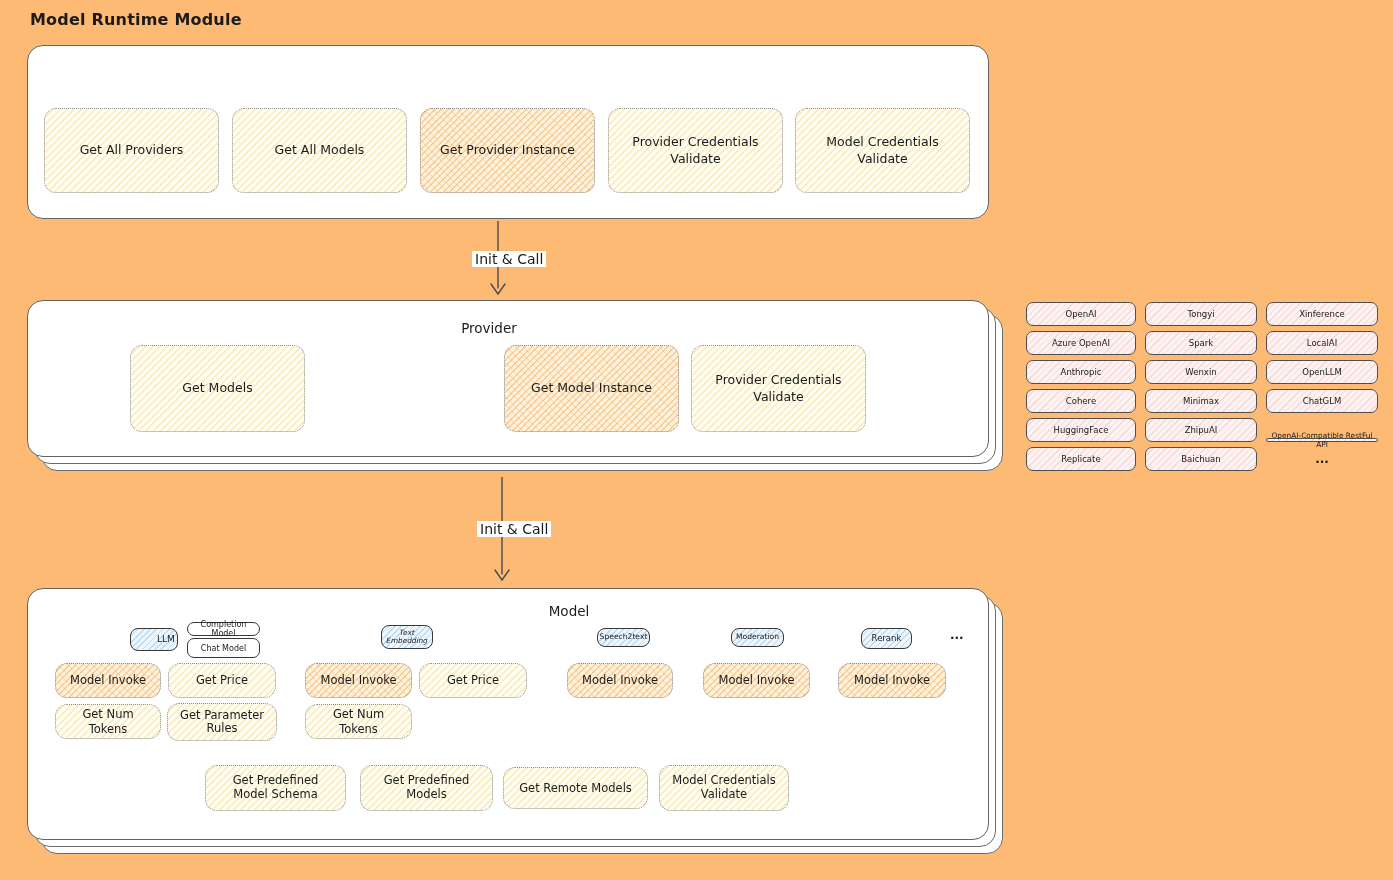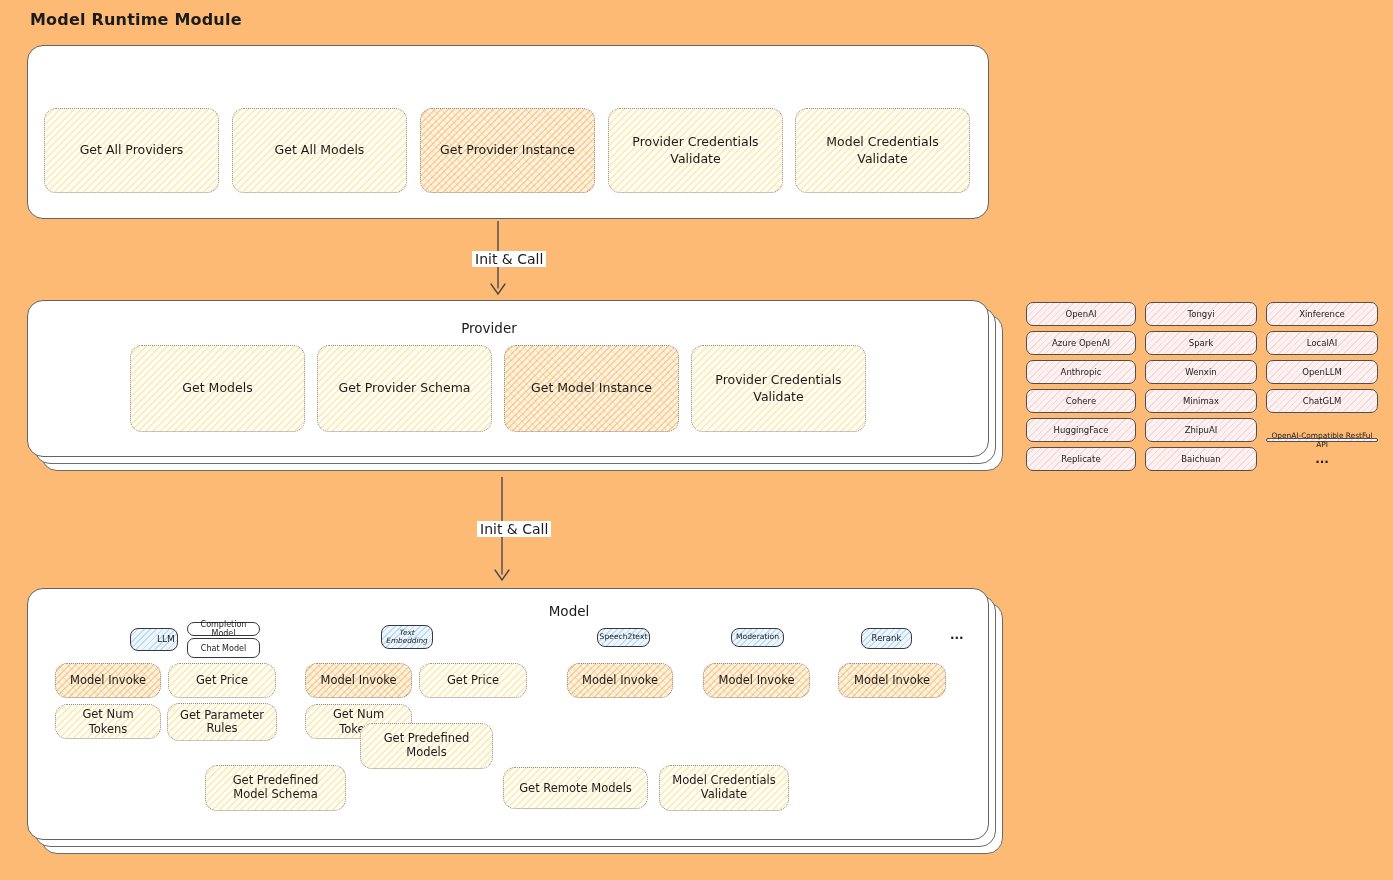--- a/index.html
+++ b/index.html
@@ -94,23 +94,20 @@
   <div class="abs arrow-label" style="left:472px;top:251px;">Init &amp; Call</div>
 
   <div class="abs stack-layer" style="left:41px;top:314px;width:960px;height:155px;"></div>
   <div class="abs stack-layer" style="left:34px;top:307px;width:960px;height:155px;"></div>
   <div class="abs bigbox" style="left:27px;top:300px;width:960px;height:155px;"></div>
   <div class="abs section-title" style="left:9px;top:320px;width:960px;">Provider</div>
 
   <div class="abs ybox" style="left:130px;top:345px;width:175px;height:87px;">
       <span>Get Models</span>
     </div>
-  <div class="abs ybox" style="left:317px;top:345px;width:175px;height:87px;">
-      <span>Get Provider Schema</span>
-    </div>
   <div class="abs obox" style="left:504px;top:345px;width:175px;height:87px;">
       <span>Get Model Instance</span>
     </div>
   <div class="abs ybox" style="left:691px;top:345px;width:175px;height:87px;">
       <span>Provider Credentials Validate</span>
     </div>
 
   <div class="abs pgrid" style="left:1026px;top:302px;">
     <div class="pcell">OpenAI</div>
     <div class="pcell">Tongyi</div>
@@ -180,21 +177,21 @@
   <div class="abs ybox small-label" style="left:167px;top:703px;width:110px;height:38px;line-height:1.15;">
       <span>Get Parameter Rules</span>
     </div>
   <div class="abs ybox small-label" style="left:305px;top:704px;width:107px;height:35px;">
       <span>Get Num Tokens</span>
     </div>
 
   <div class="abs ybox small-label" style="left:205px;top:765px;width:141px;height:46px;line-height:1.2;">
       <span>Get Predefined Model Schema</span>
     </div>
-  <div class="abs ybox small-label" style="left:360px;top:723px;width:133px;height:46px;line-height:1.2;">
+  <div class="abs ybox small-label" style="left:360px;top:765px;width:133px;height:46px;line-height:1.2;">
       <span>Get Predefined Models</span>
     </div>
   <div class="abs ybox small-label" style="left:503px;top:767px;width:145px;height:42px;">
       <span>Get Remote Models</span>
     </div>
   <div class="abs ybox small-label" style="left:659px;top:765px;width:130px;height:46px;line-height:1.2;">
       <span>Model Credentials Validate</span>
     </div>
 
 </div>

